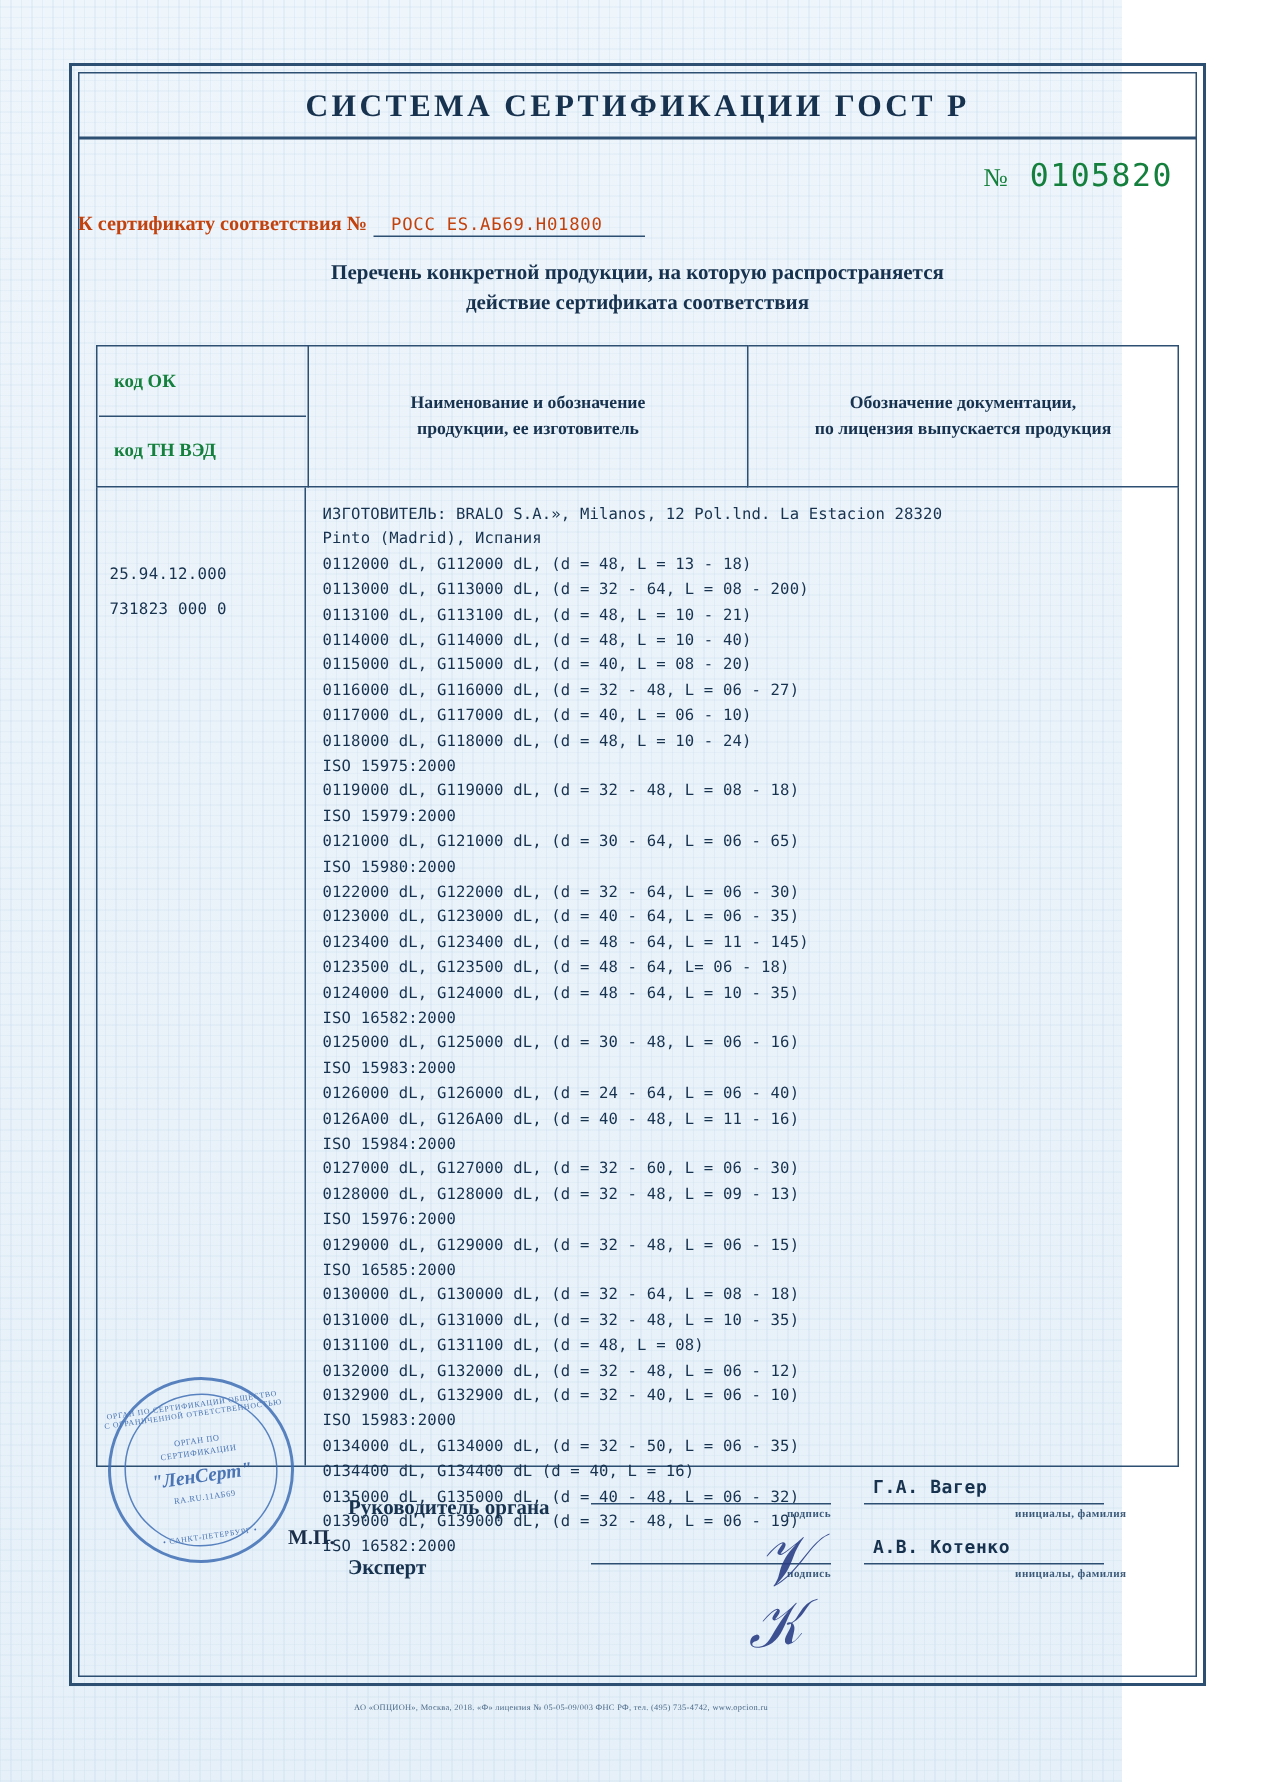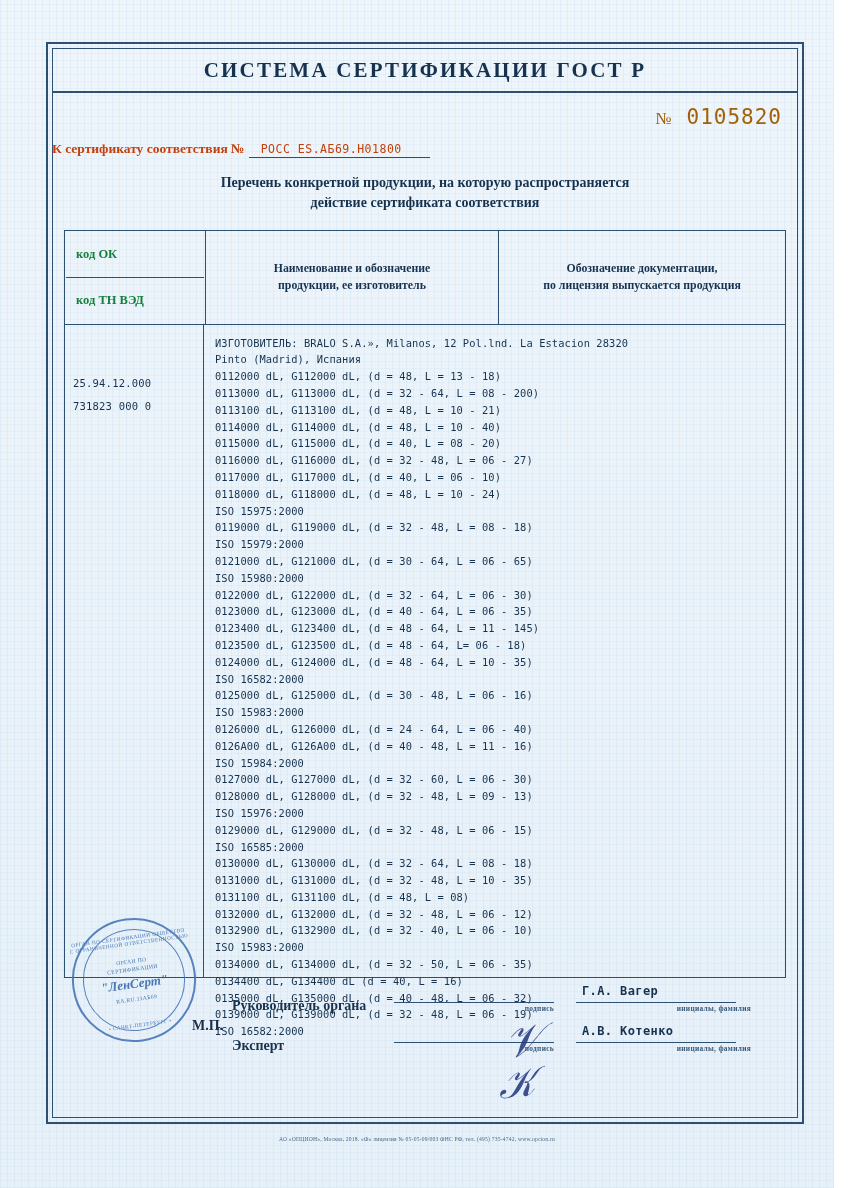--- a/index.html
+++ b/index.html
@@ -11,21 +11,21 @@
     width: 850px;
     height: 1188px;
     font-family: "Liberation Serif", serif;
     color: #1b2f4a;
     position: relative;
     overflow: hidden;
   }
   .page {
     position: absolute;
     left: 0; top: 0;
-    width: 834px;
+    width: 748px;
     height: 1188px;
     background: #f2f7fb;
   }
   
   .page:before {
     content: "";
     position: absolute;
     left: 0; top: 0; right: 0; bottom: 0;
     background:
       repeating-linear-gradient(90deg, rgba(190,215,235,0.25) 0 1px, rgba(255,255,255,0) 1px 7px),
@@ -78,21 +78,21 @@
   }
   .number-row {
     position: relative;
     height: 34px;
   }
   .doc-number {
     position: absolute;
     right: 16px;
     top: 12px;
     font-family: "DejaVu Sans Mono", monospace;
-    color: #a16207;
+    color: #15803d;
     font-size: 21px;
     letter-spacing: 1px;
     white-space: nowrap;
   }
   .doc-number .num-label {
     font-family: "Liberation Serif", serif;
     font-size: 17px;
   }
   .doc-title {
     text-align: center;

